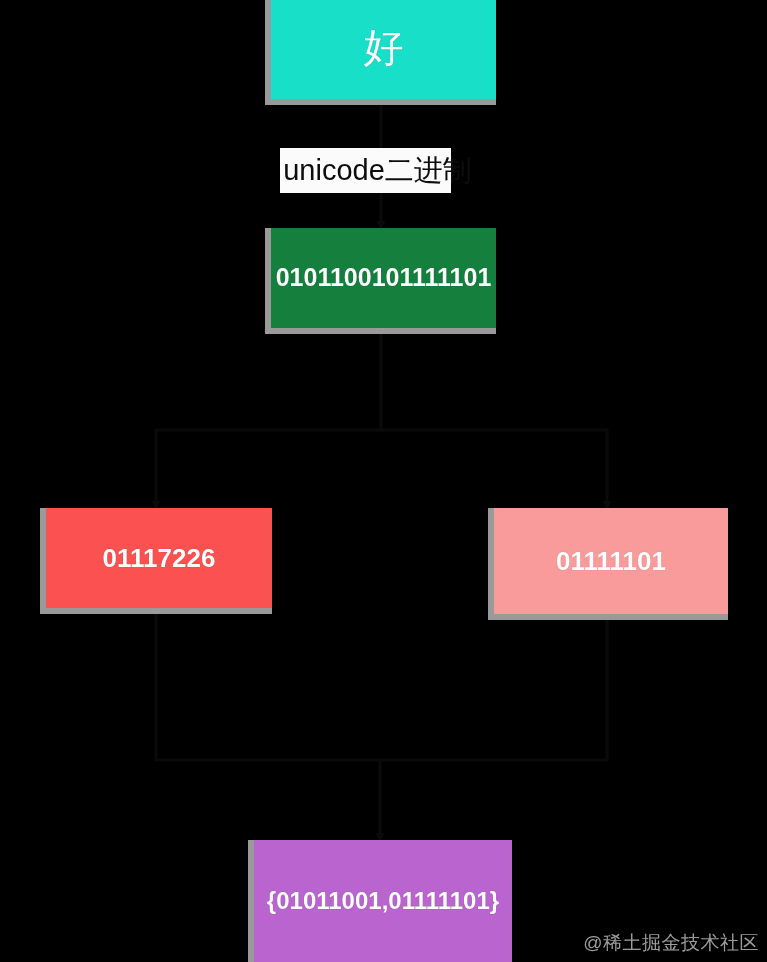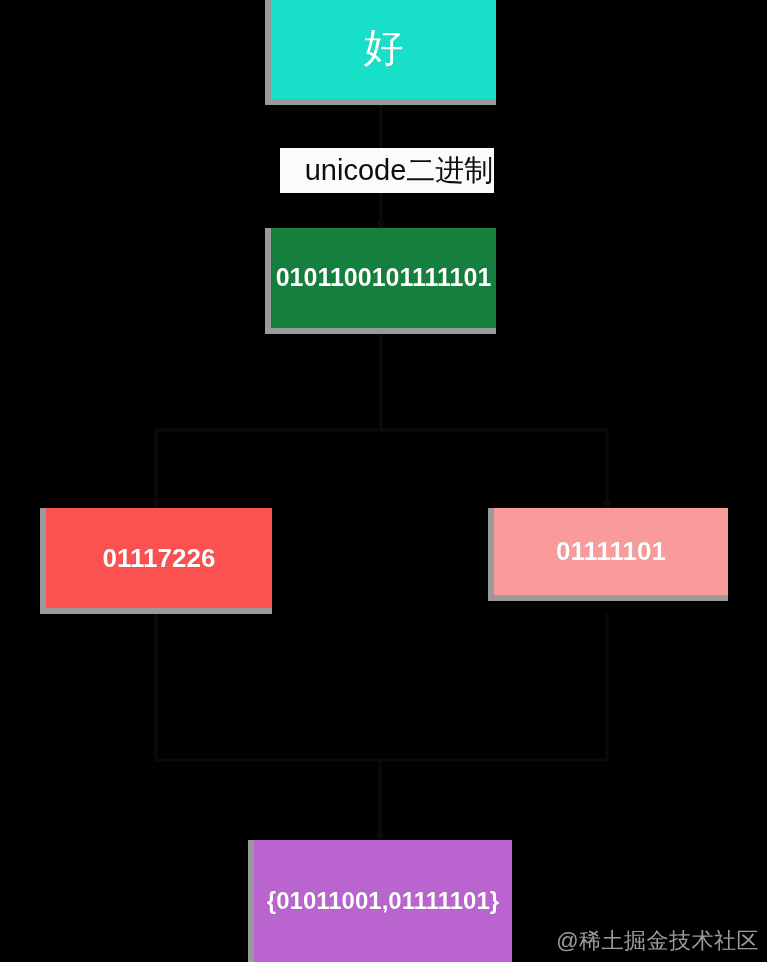--- a/index.html
+++ b/index.html
@@ -54,21 +54,21 @@
     font-size: 25px;
     font-weight: 600;
   }
   #node-high {
     left: 40px;   top: 508px; width: 232px; height: 106px;
     background: #fb5151;
     font-size: 26px;
     font-weight: 600;
   }
   #node-low {
-    left: 488px;  top: 508px; width: 240px; height: 93px;
+    left: 488px;  top: 508px; width: 240px; height: 112px;
     background: #fa9b9b;
     font-size: 26px;
     font-weight: 600;
   }
   #node-bytes {
     left: 248px;  top: 840px; width: 264px; height: 128px;
     background: #b964cf;
     font-size: 24px;
     font-weight: 600;
   }
@@ -80,38 +80,38 @@
     background: #fbfbfb;
     color: #0d0d0d;
     font-size: 29px;
     display: flex;
     align-items: center;
     justify-content: center;
     white-space: nowrap;
     z-index: 4;
   }
   #label-unicode {
-    left: 280px; top: 148px; width: 214px; height: 45px; padding-left: 24px;
+    left: 280px; top: 148px; width: 171px; height: 45px; padding-left: 24px;
   }
 
   
   #edges {
     position: absolute;
     left: 0; top: 0;
     width: 767px; height: 962px;
     z-index: 2;
     pointer-events: none;
   }
   .watermark {
     position: absolute;
     right: 8px;
     bottom: 6px;
     color: #d8d8d8;
     opacity: 0.72;
-    font-size: 22px;
+    font-size: 19px;
     letter-spacing: 0.5px;
     white-space: nowrap;
     z-index: 6;
     text-shadow: 0 1px 1px rgba(0,0,0,0.9);
     text-align: right;
   }
 </style>
 </head>
 <body>
 

